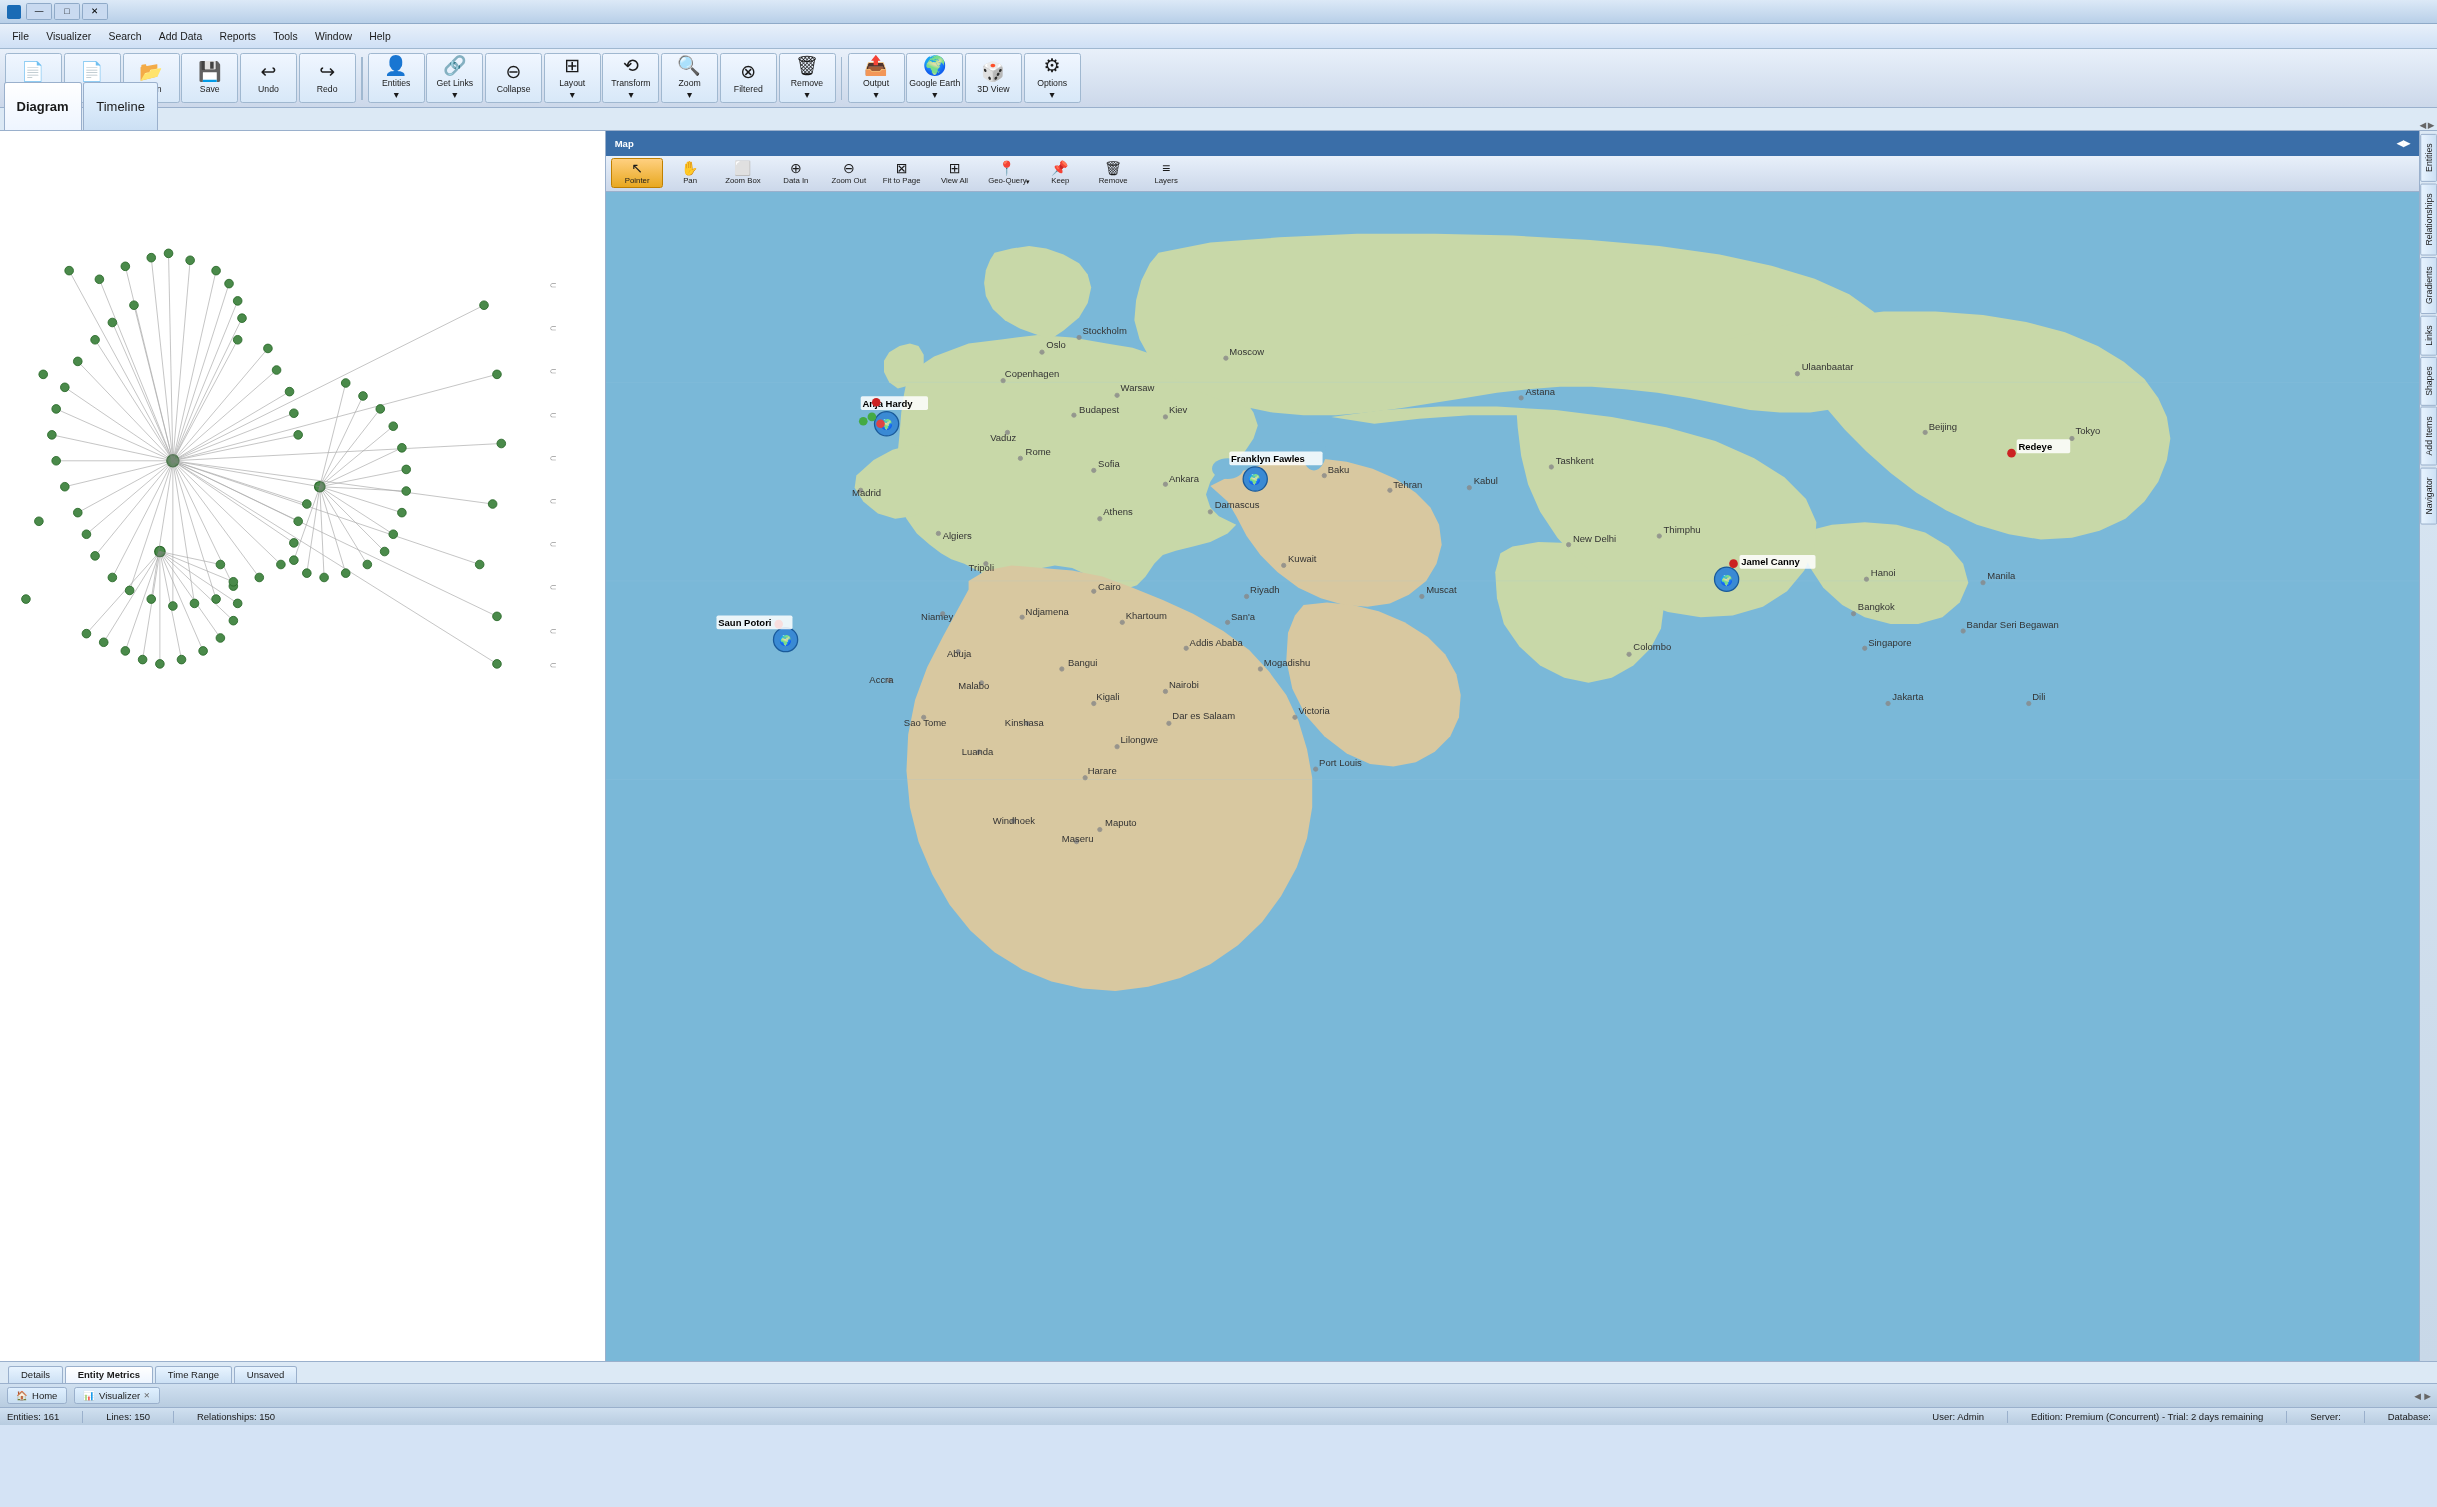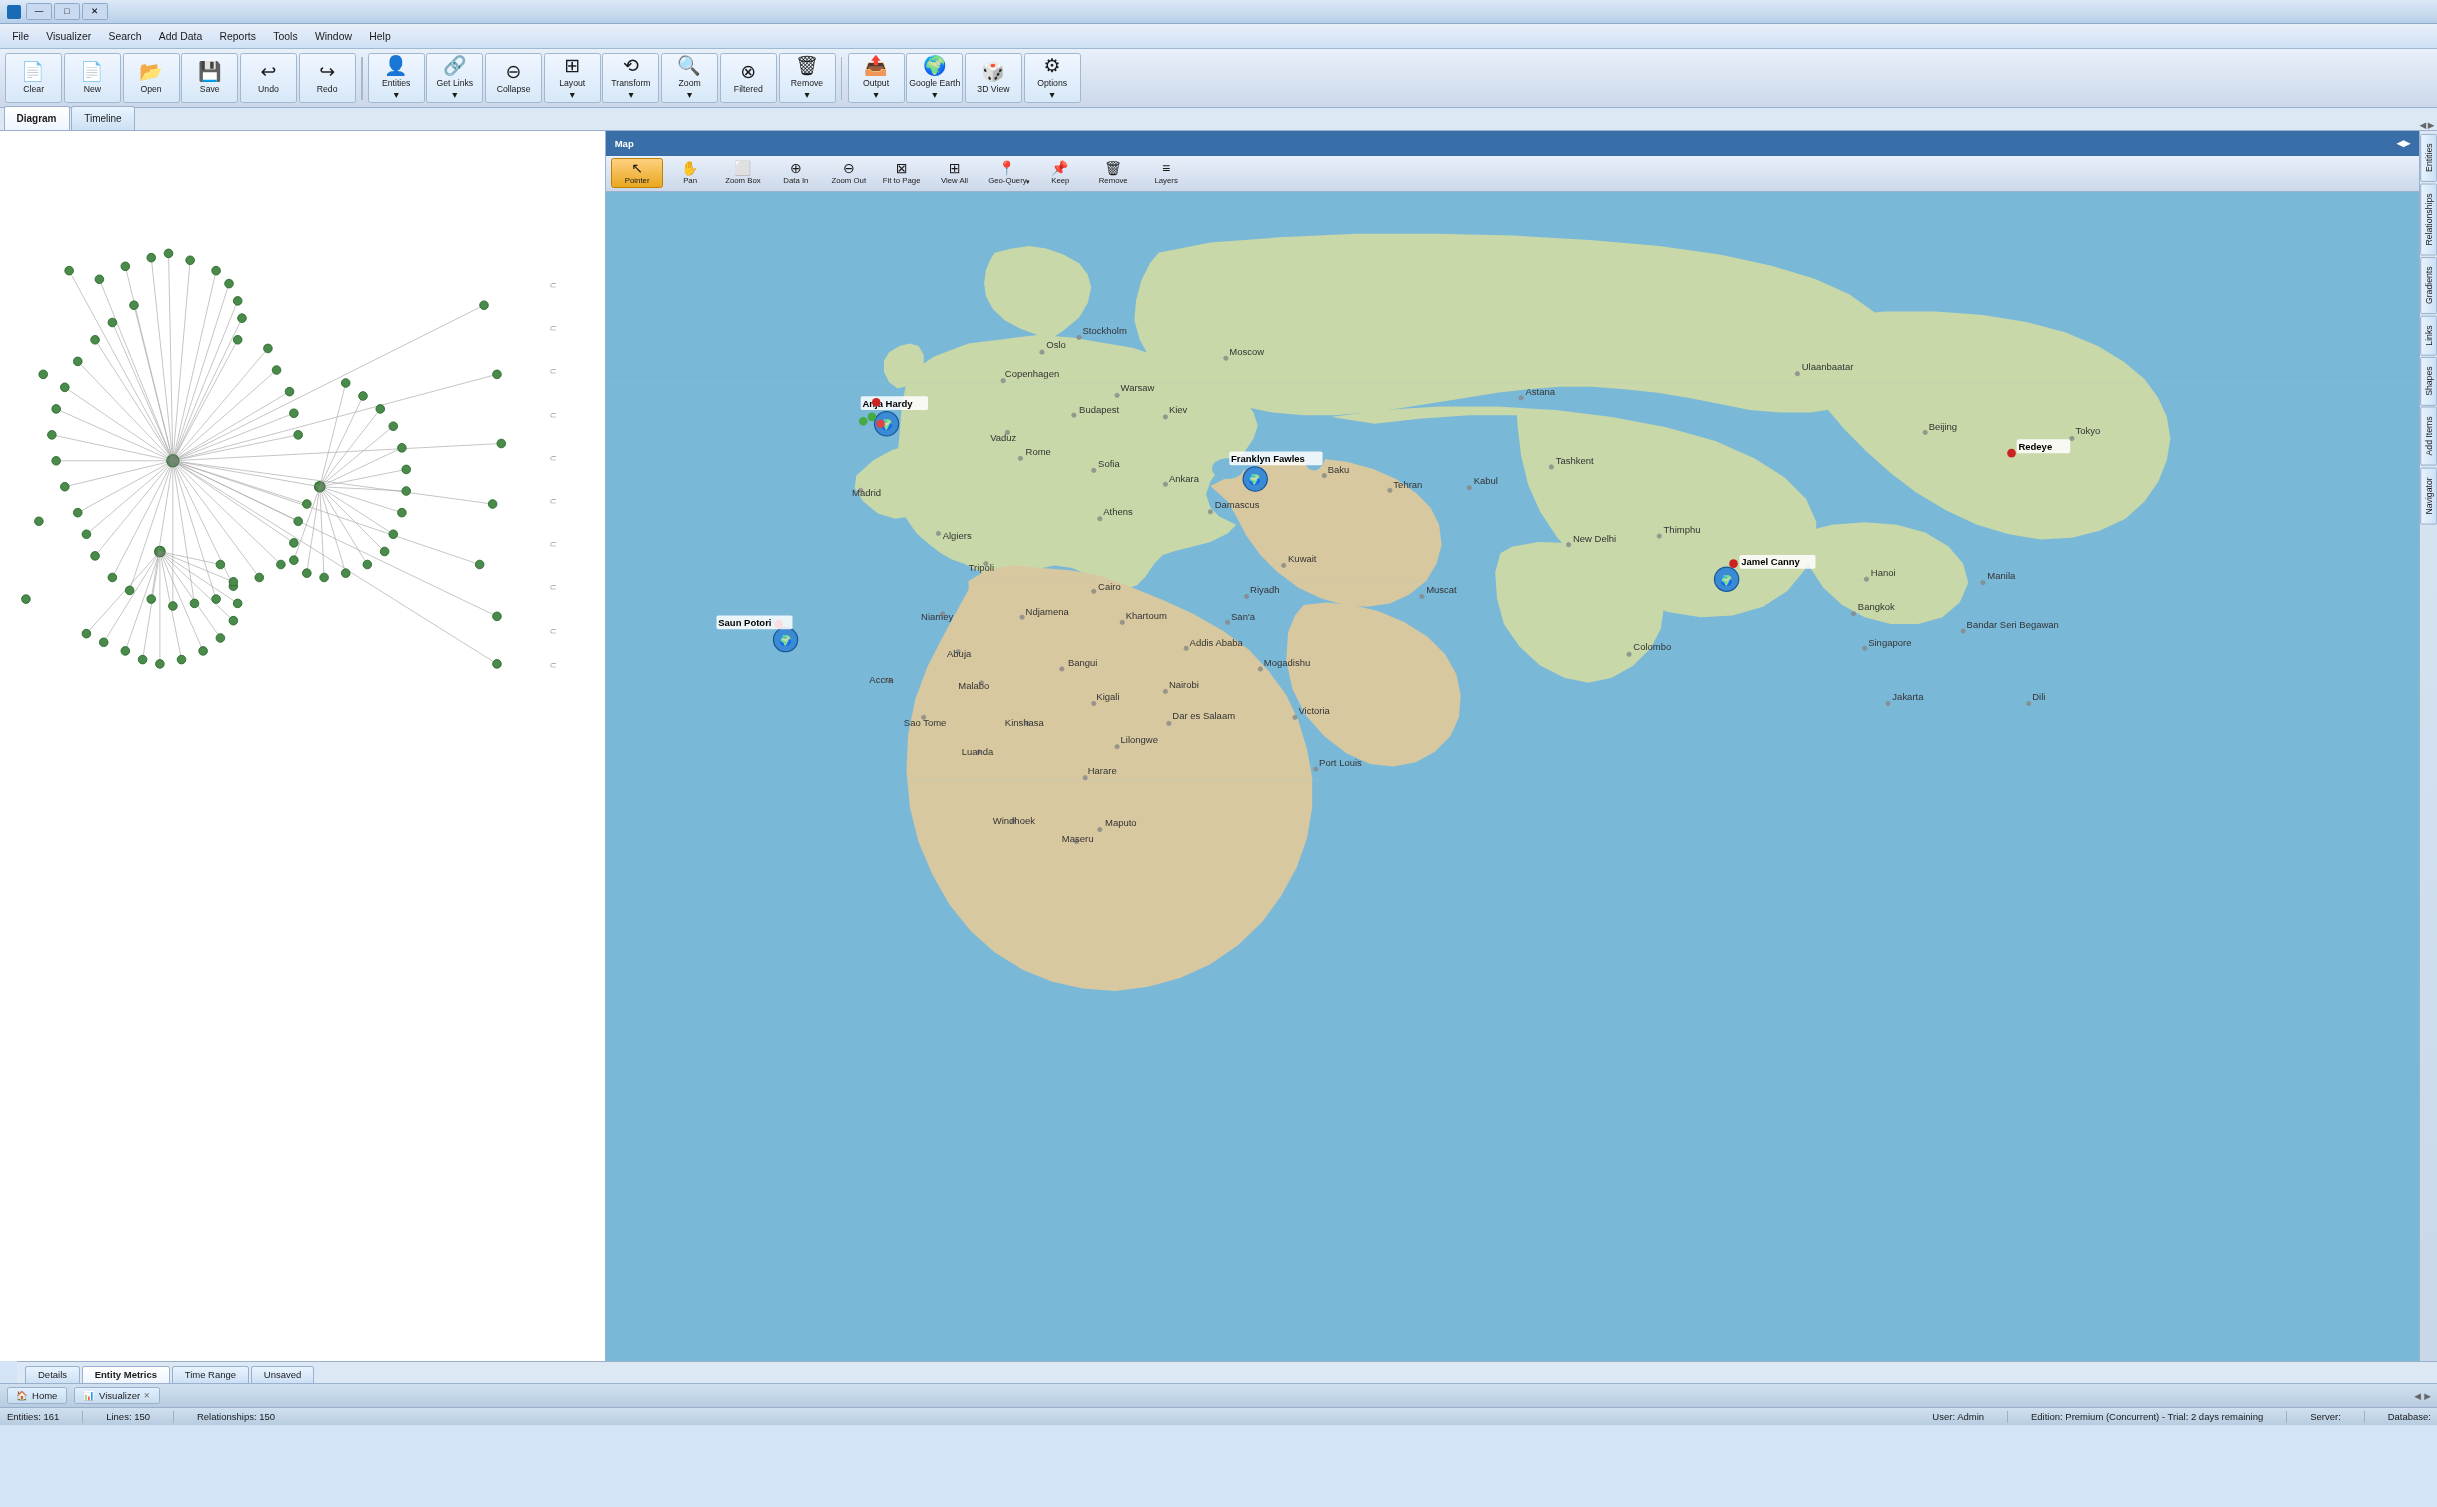--- a/index.html
+++ b/index.html
@@ -63,27 +63,27 @@
     
     #tab-strip-top {
       height: 22.5px;
       background: #dce9f5;
       border-bottom: 0.9px solid #9ab0cc;
       display: flex;
       align-items: flex-end;
       padding-left: 3.5px;
     }
     .tab-top {
-      padding: 6px 12px;
+      padding: 16px 12px;
       background: linear-gradient(to bottom, #e8f4ff, #cce0f4);
       border: 0.9px solid #9ab0cc;
       border-bottom: none;
       border-radius: 2.6px 2.6px 0 0;
       cursor: pointer;
-      font-size: 10px;
+      font-size: 13px;
       color: #1a1a1a;
       margin-right: 1.7px;
     }
     .tab-top.active { background: linear-gradient(to bottom, #ffffff, #eef5ff); font-weight: bold; }
     .tab-strip-arrows { margin-left: auto; display: flex; align-items: center; padding-right: 3.5px; gap: 1.7px; }
     .tab-arrow { font-size: 8.7px; color: #666; cursor: pointer; }
 
     
     #main-content {
       display: flex;
@@ -186,21 +186,20 @@
     }
 
     
     #bottom-tab-strip {
       height: 22.5px;
       background: #dce9f5;
       border-top: 1.7px solid #9ab0cc;
       display: flex;
       align-items: flex-end;
       padding-left: 8px;
-      margin-left: 17px;
     }
     .tab-bottom {
       padding: 2.6px 12px;
       background: linear-gradient(to bottom, #e8f4ff, #cce0f4);
       border: 0.9px solid #9ab0cc;
       border-bottom: none;
       border-radius: 2.6px 2.6px 0 0;
       cursor: pointer;
       font-size: 9.5px;
       color: #1a1a1a;

